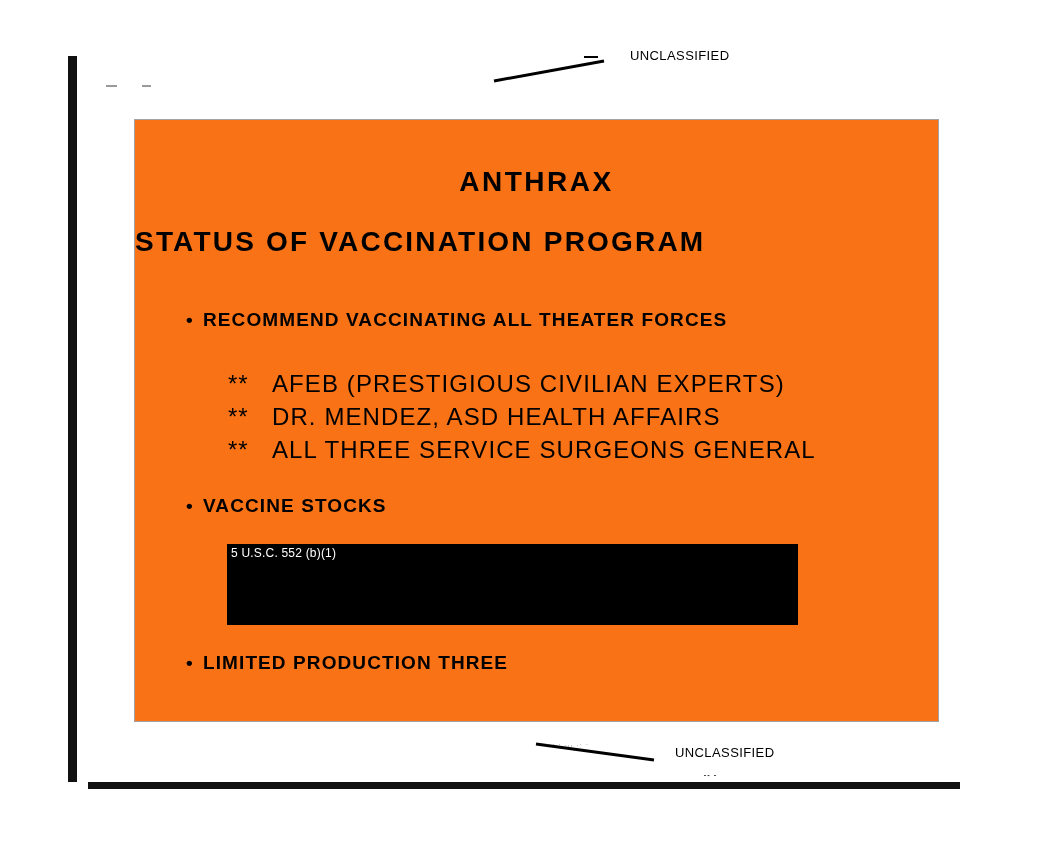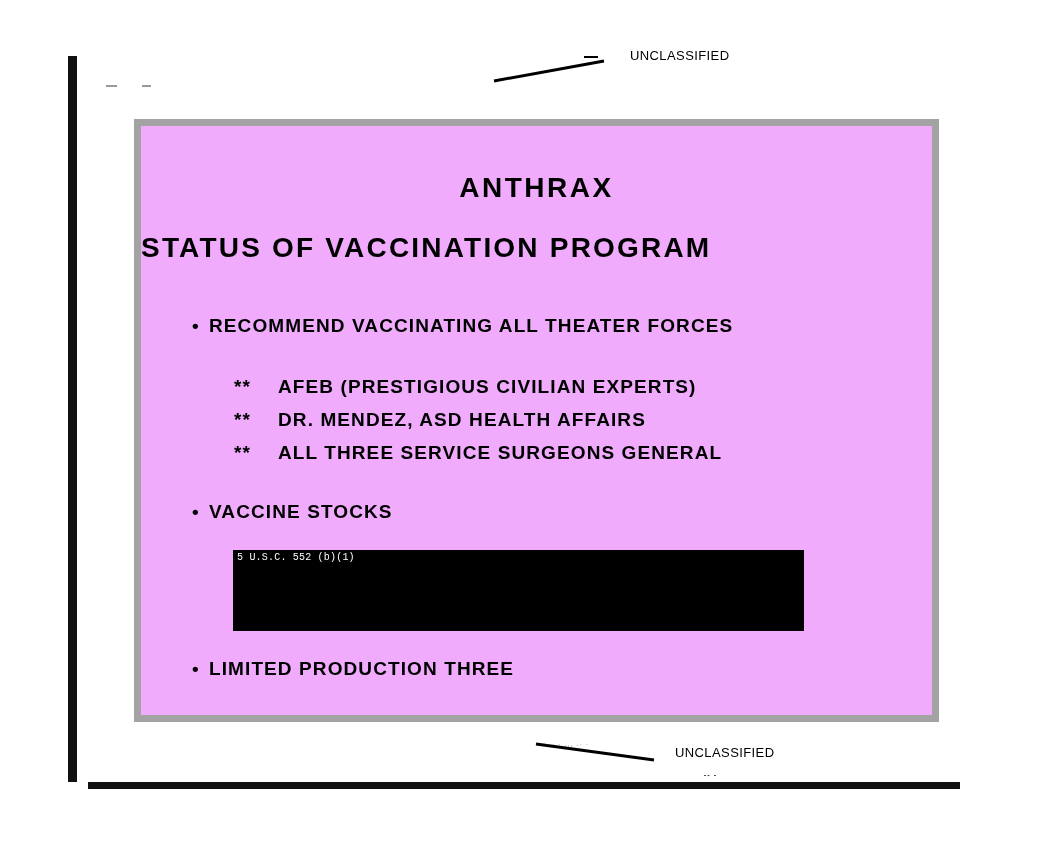--- a/index.html
+++ b/index.html
@@ -110,22 +110,22 @@
   .speckle-a { left: 90px;  top: 85px; width: 11px; height: 2px; }
   .speckle-b { left: 126px; top: 85px; width: 9px;  height: 2px; }
 
   
   .slide-frame {
     position: absolute;
     left: 118px;
     top: 119px;
     width: 805px;
     height: 603px;
-    background: #f0abfc;
-    border: 7px solid #a3a3a3;
+    background: #f97316;
+    border: 1px solid #a3a3a3;
     box-sizing: border-box;
   }
   .slide-inner {
     position: absolute;
     left: 0; top: 0;
     width: 100%;
     height: 100%;
   }
 
   .title-1 {
@@ -158,22 +158,22 @@
     letter-spacing: 1.1px;
     white-space: nowrap;
     font-family: "Liberation Sans", sans-serif;
   }
   .bullet-dot {
     display: inline-block;
     width: 17px;
   }
   .sub-line {
     position: absolute;
-    font-size: 19px;
-    font-weight: bold;
+    font-size: 24px;
+    font-weight: normal;
     letter-spacing: 1.1px;
     white-space: nowrap;
     font-family: "Liberation Sans", sans-serif;
   }
   .stars {
     display: inline-block;
     width: 44px;
     letter-spacing: 1px;
   }
 
@@ -190,24 +190,24 @@
     left: 92px;
     top: 424px;
     width: 571px;
     height: 81px;
     background: #000000;
   }
   .redaction-label {
     position: absolute;
     left: 4px;
     top: 2px;
-    font-size: 10px;
+    font-size: 12px;
     color: #ffffff;
     letter-spacing: 0.2px;
-    font-family: Liberation Mono, monospace;
+    font-family: Liberation Sans, sans-serif;
     white-space: nowrap;
   }
 
   svg.leader { display: block; overflow: visible; }
 </style>
 </head>
 <body>
 
 <div class="page">
 

